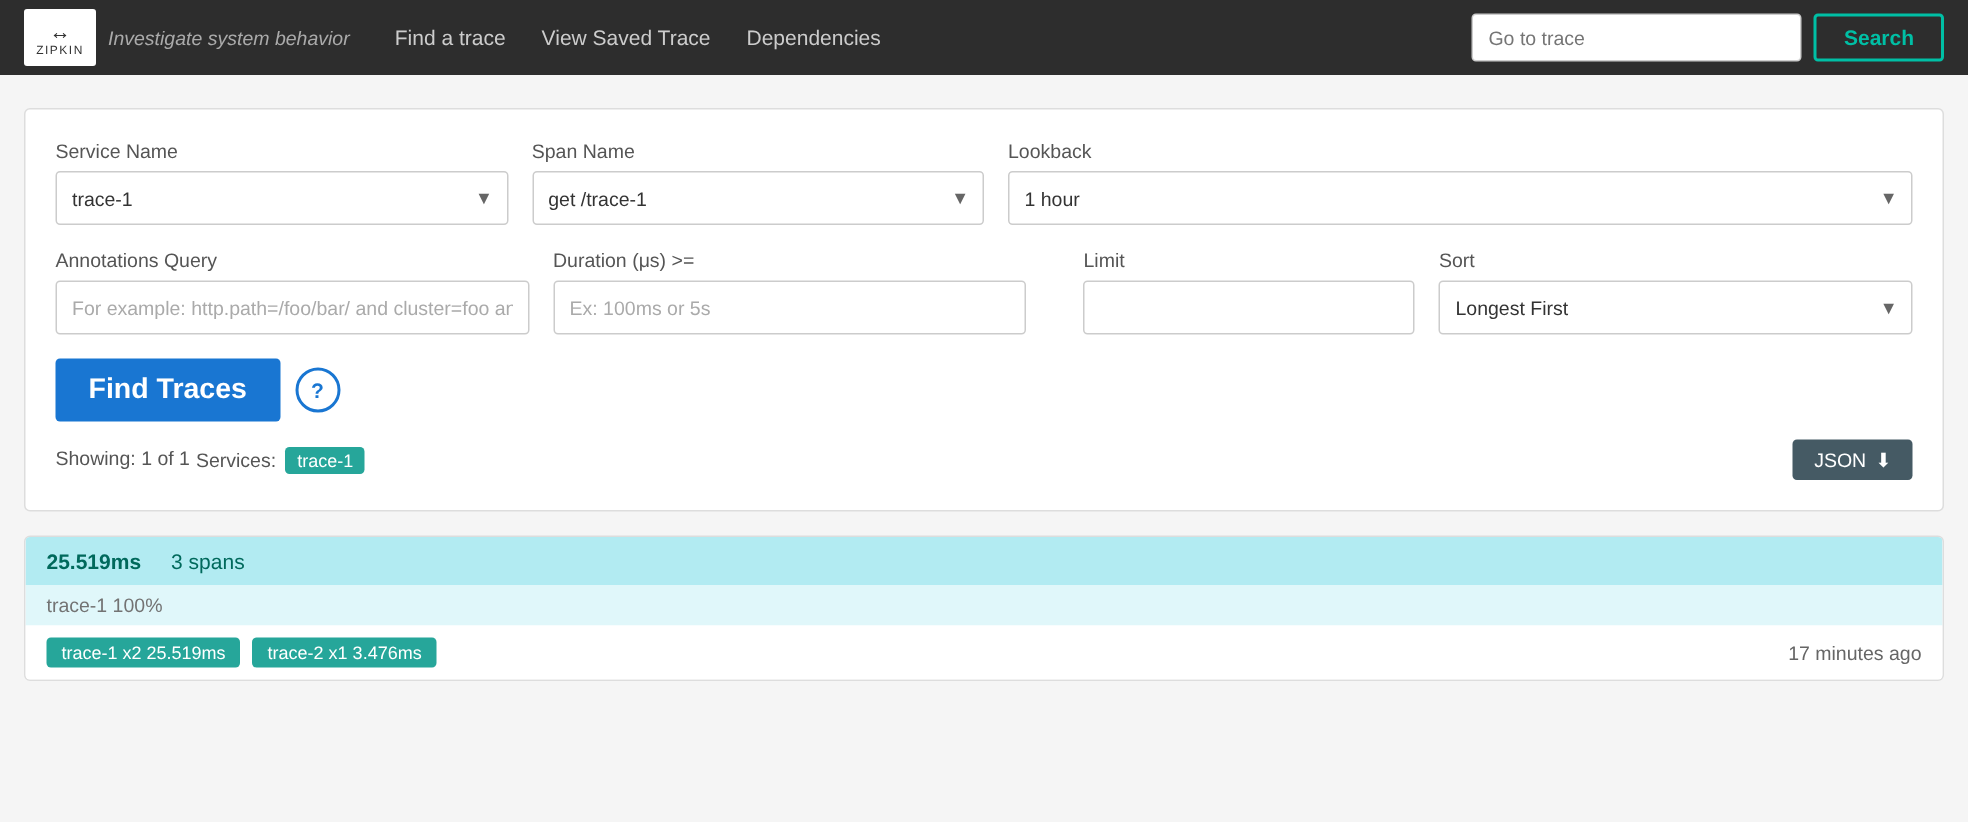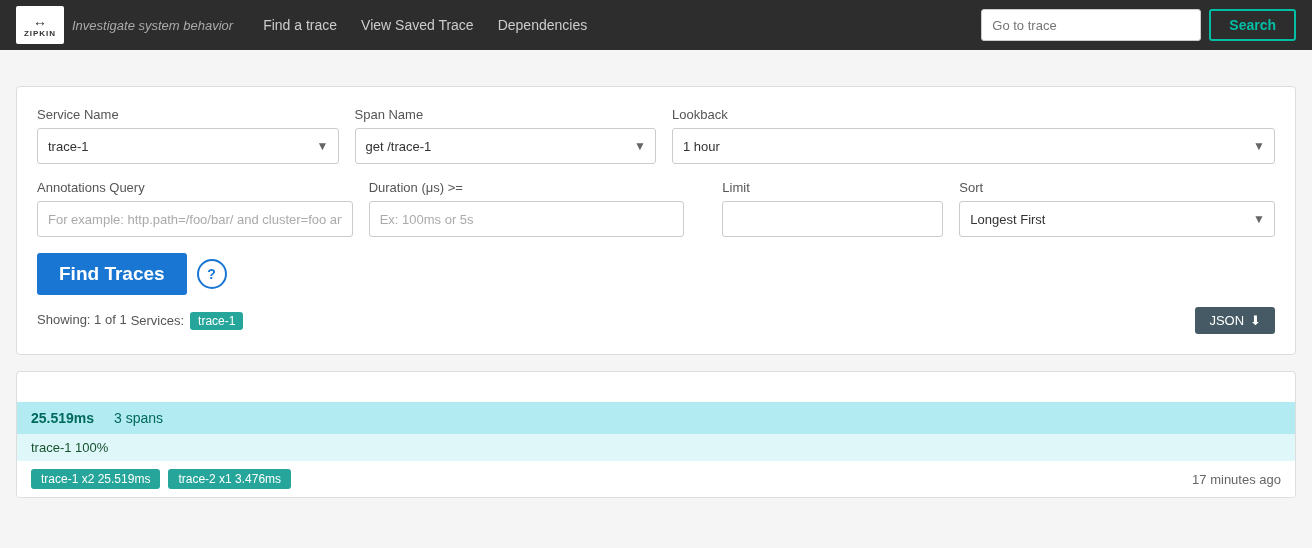--- a/index.html
+++ b/index.html
@@ -74,21 +74,21 @@
       background: transparent;
       color: #00bfa5;
       font-size: 14px;
       font-weight: bold;
       border-radius: 3px;
       cursor: pointer;
     }
 
     
     .main-content {
-      padding: 36px 16px;
+      padding: 22px 16px;
     }
 
     
     .search-panel {
       background: #fff;
       border: 1px solid #ddd;
       border-radius: 4px;
       padding: 20px;
       margin-bottom: 16px;
     }
@@ -231,39 +231,38 @@
       border-radius: 4px;
       overflow: hidden;
     }
     .trace-header {
       background: #b2ebf2;
       padding: 8px 14px;
       display: flex;
       align-items: center;
       gap: 20px;
       cursor: pointer;
-      margin-top: 30px;
     }
     .trace-duration {
       color: #00695c;
       font-weight: bold;
       font-size: 14px;
     }
     .trace-spans {
       color: #00695c;
       font-size: 14px;
     }
     .trace-service-row {
       background: #e0f7fa;
       padding: 6px 14px;
       display: flex;
       align-items: center;
     }
     .trace-service-pct {
-      color: #14532d;
+      color: #737373;
       font-size: 13px;
     }
     .trace-footer {
       padding: 8px 14px;
       display: flex;
       align-items: center;
       justify-content: space-between;
       background: #fff;
     }
     .trace-tags {
@@ -282,21 +281,21 @@
       font-size: 13px;
     }
   </style>
 </head>
 <body>
 
 <nav class="navbar">
   <div class="navbar-brand">
     <div class="zipkin-logo">
       <span class="logo-icon">↔</span>
-      <span style="font-size:8px;font-weight:bold;letter-spacing:1px;">ZIPKIN</span>
+      <span style="font-size:8px;font-weight:normal;letter-spacing:1px;">ZIPKIN</span>
     </div>
     <span class="navbar-tagline">Investigate system behavior</span>
   </div>
 
   <div class="navbar-links">
     <a href="#">Find a trace</a>
     <a href="#">View Saved Trace</a>
     <a href="#">Dependencies</a>
   </div>
 

